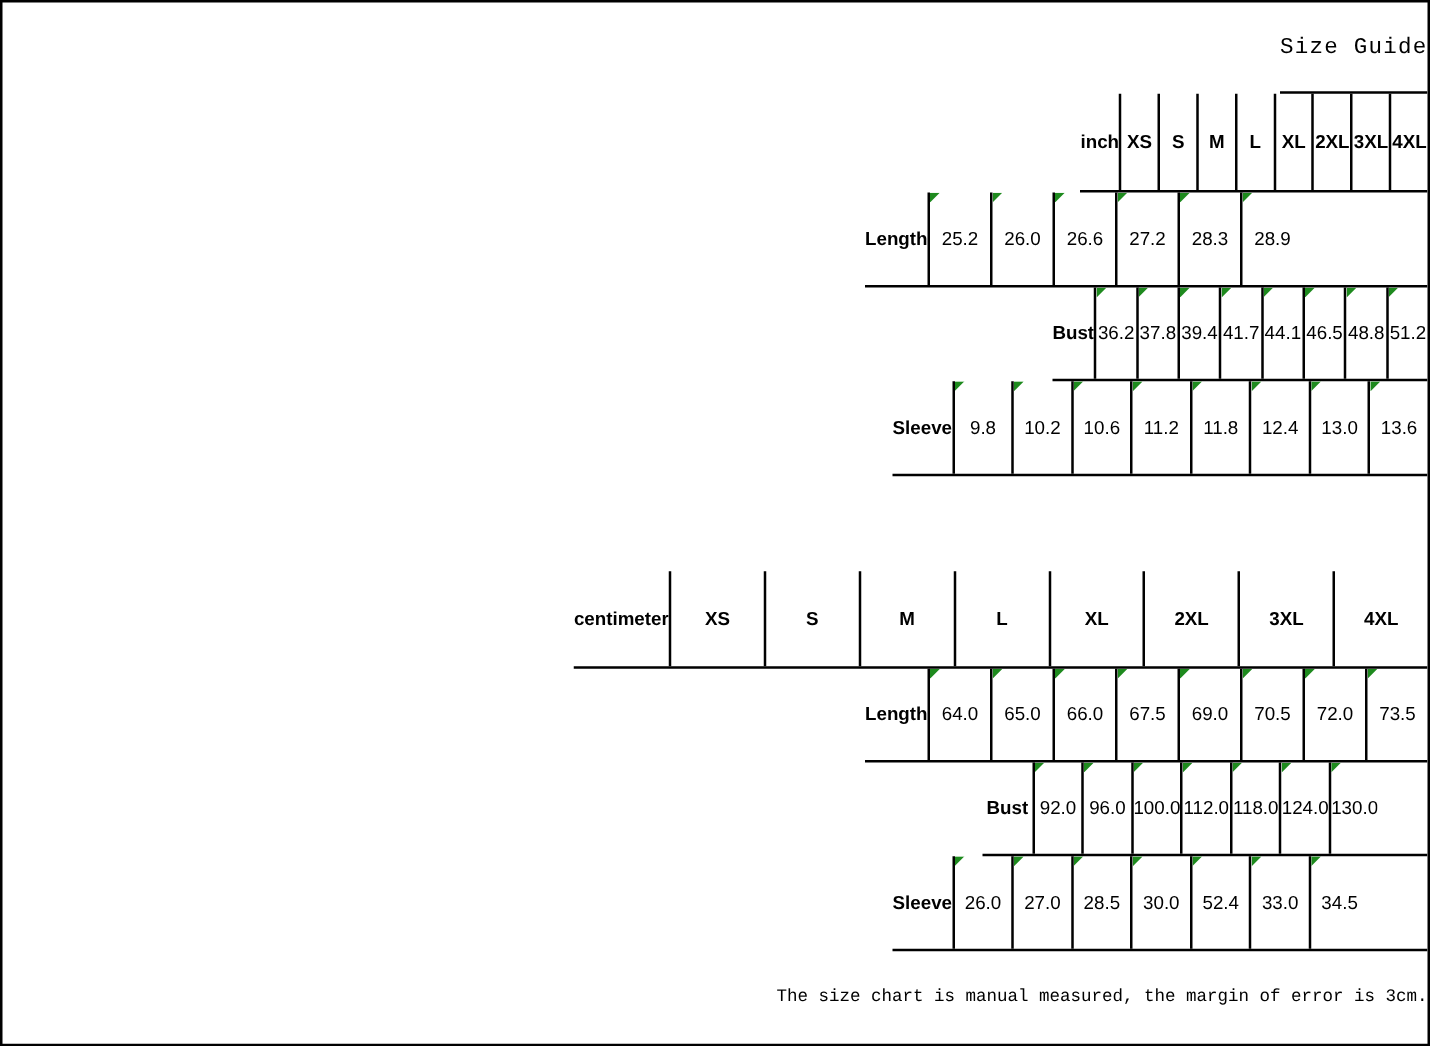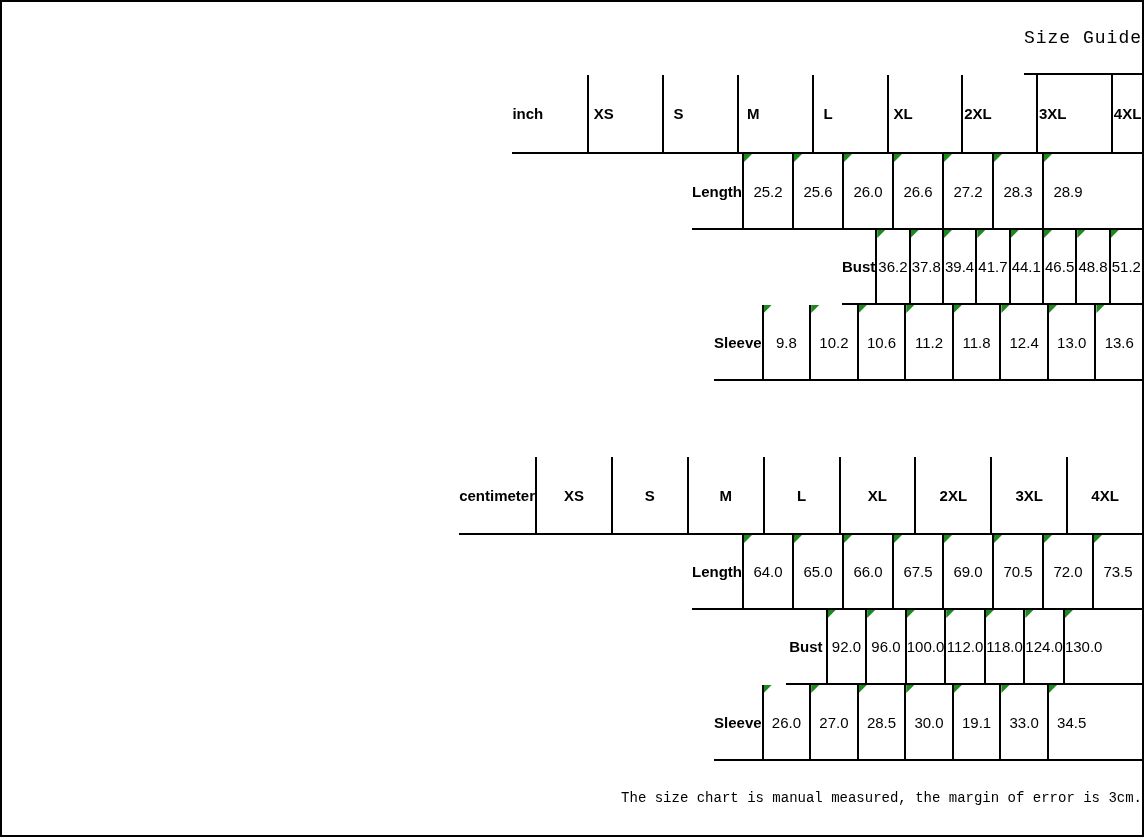--- a/index.html
+++ b/index.html
@@ -25,21 +25,21 @@
     font-family: "Liberation Mono", "DejaVu Sans Mono", monospace;
     font-size: 18px;
     letter-spacing: 1px;
   }
   .grid-row {
     display: grid;
     grid-template-columns: repeat(9, 1fr);
     border-bottom: 2px solid #000000;
     flex: 0 0 auto;
   }
-  .h77 { height: 79px; gap: 44px; }
+  .h77 { height: 79px; }
   .h76 { height: 76px; }
   .h75 { height: 75px; }
   .h78 { height: 78px; }
   .cell {
     position: relative;
     display: flex;
     align-items: center;
     justify-content: center;
     font-size: 15px;
     overflow: hidden;
@@ -110,24 +110,20 @@
   <div class="grid-row h76">
     <div class="cell hdr">
         <span>Length</span>
       </div>
     <div class="cell">
         <i class="tri"></i>
         <span>25.2</span>
       </div>
     <div class="cell">
         <i class="tri"></i>
-        <span>25.6</span>
-      </div>
-    <div class="cell">
-        <i class="tri"></i>
         <span>26.0</span>
       </div>
     <div class="cell">
         <i class="tri"></i>
         <span>26.6</span>
       </div>
     <div class="cell">
         <i class="tri"></i>
         <span>27.2</span>
       </div>
@@ -336,21 +332,21 @@
     <div class="cell">
         <i class="tri"></i>
         <span>28.5</span>
       </div>
     <div class="cell">
         <i class="tri"></i>
         <span>30.0</span>
       </div>
     <div class="cell">
         <i class="tri"></i>
-        <span>19.1</span>
+        <span>52.4</span>
       </div>
     <div class="cell">
         <i class="tri"></i>
         <span>33.0</span>
       </div>
     <div class="cell">
         <i class="tri"></i>
         <span>34.5</span>
       </div>
   </div>

